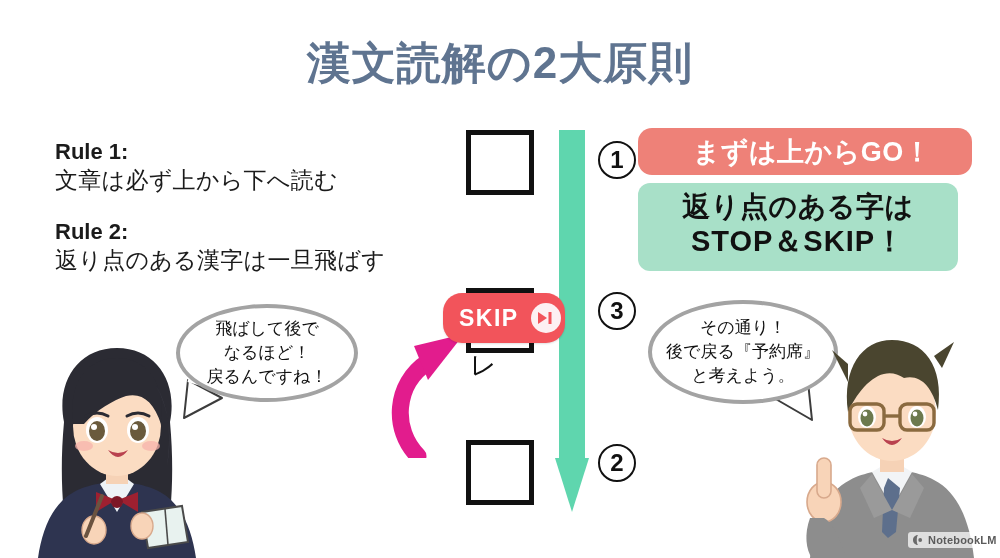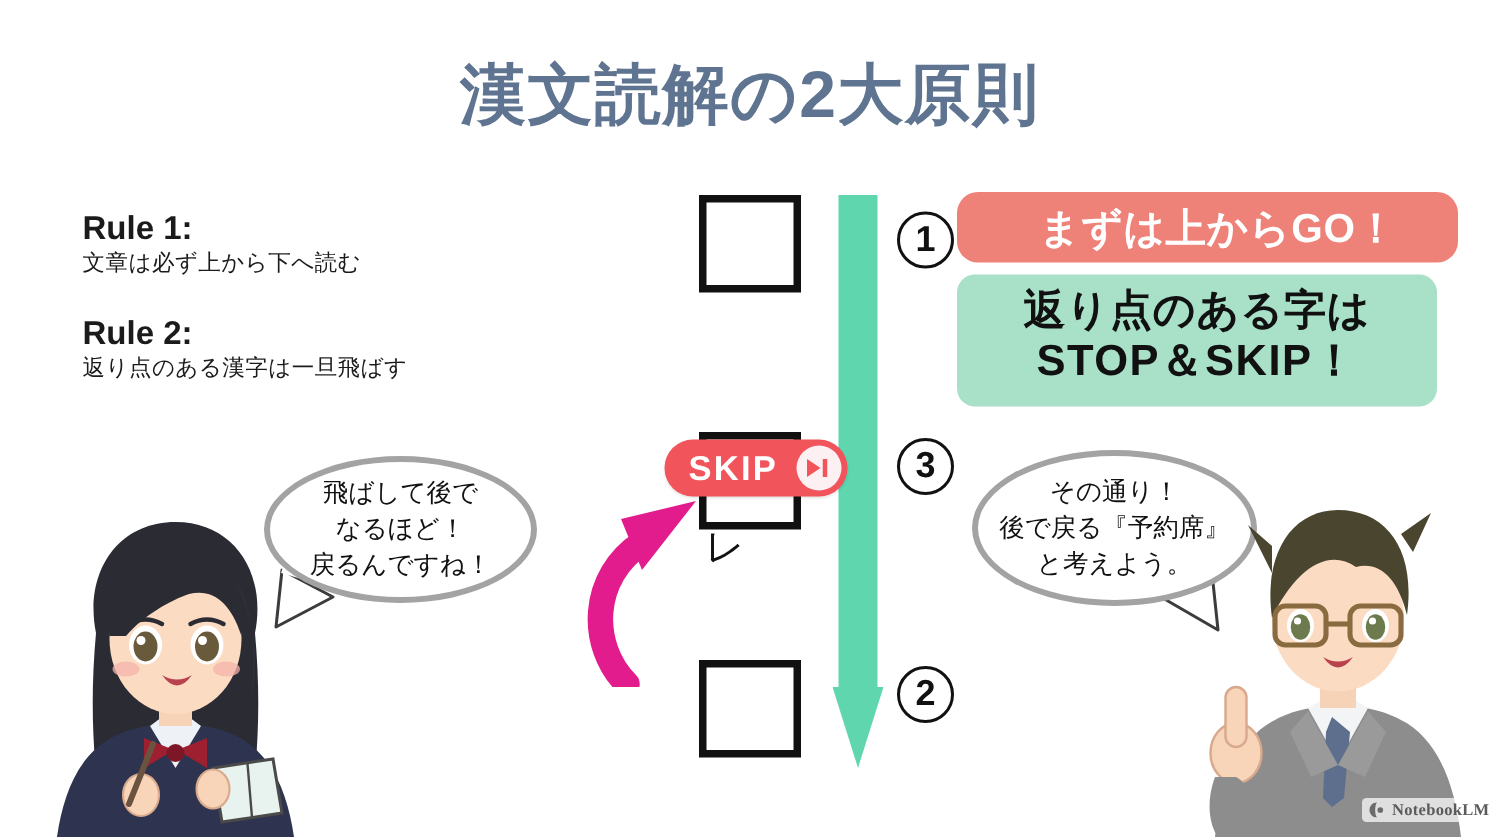--- a/index.html
+++ b/index.html
@@ -27,21 +27,21 @@
   
   #rules{
     position:absolute;left:55px;top:126px;width:400px;
     color:#1b1b1b;
   }
   .rule-group{margin-bottom:22px;margin-top:12px;}
   .rule-label{
     font-size:22px;font-weight:600;line-height:1.28;
   }
   .rule-text{
-    font-size:15px;font-weight:500;line-height:1.30;letter-spacing:.3px;
+    font-size:23px;font-weight:500;line-height:1.30;letter-spacing:.3px;
   }
 
   
   .kanji-box{
     position:absolute;
     width:68px;height:65px;
     border:5px solid #111111;
     background:#ffffff;
     box-sizing:border-box;
   }
@@ -63,21 +63,21 @@
 
   
   #pink-arrow{
     position:absolute;left:388px;top:318px;
     width:110px;height:140px;
   }
 
   
   #skip-pill{
     position:absolute;left:443px;top:293px;
-    height:38px;
+    height:50px;
     display:flex;align-items:center;
     background:#F2545B;
     border-radius:19px;
     padding:0 4px 0 16px;
     box-shadow:0 1px 2px rgba(0,0,0,.12);
   }
   #skip-label{
     color:#ffffff;font-size:23px;font-weight:bold;
     letter-spacing:1.5px;
     padding-right:12px;
@@ -152,21 +152,21 @@
   
   .character{position:absolute;}
   #girl{left:22px;top:326px;width:190px;height:232px;}
   #teacher{left:788px;top:312px;width:200px;height:246px;}
 
   
   #watermark{
     position:absolute;left:908px;top:532px;
     display:flex;align-items:center;gap:4px;
     background:rgba(255,255,255,.72);
-    padding:2px 4px;border-radius:3px;font-family:Liberation Serif, serif;
+    padding:2px 4px;border-radius:3px;
   }
   #watermark-text{
     font-size:11px;color:#5b5b5b;font-weight:600;letter-spacing:.2px;
   }
 </style>
 </head>
 <body>
 
 <div id="slide">
 

